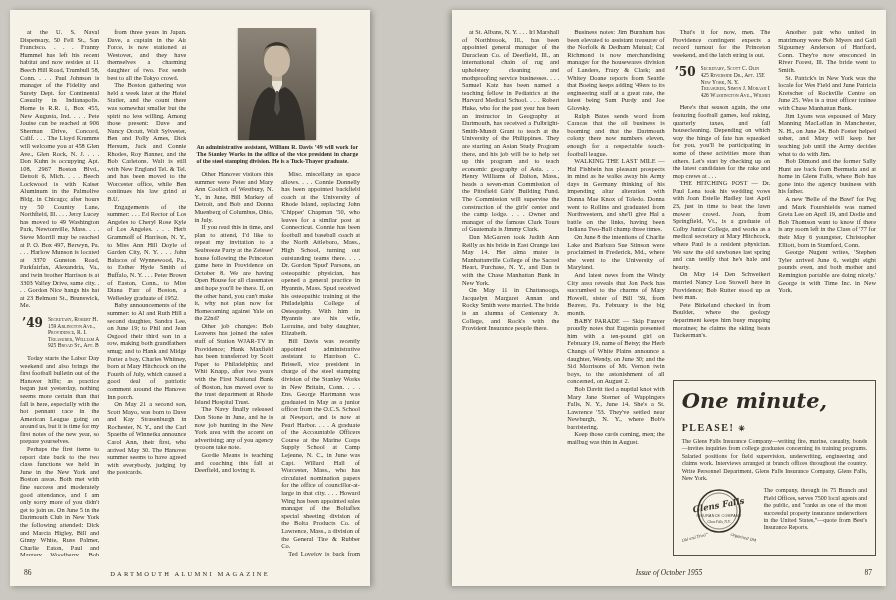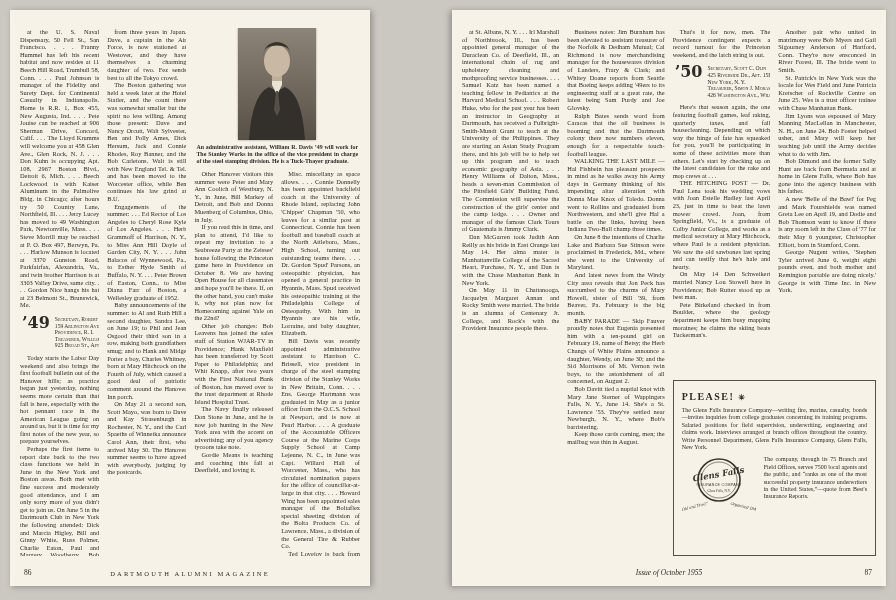--- a/index.html
+++ b/index.html
@@ -15,41 +15,41 @@
   }
   .page-left{left:10px;width:360px;box-shadow:2px 1px 6px rgba(0,0,0,.3);text-decoration:underline;}
   .page-right{left:452px;width:434px;box-shadow:-2px 1px 6px rgba(0,0,0,.3);}
   .page-inner{position:absolute;top:18px;left:10px;right:10px;bottom:30px;overflow:hidden;}
   .cols{display:flex;gap:8px;height:100%;}
   .cols.sub{flex:1;min-height:0;}
   .col{flex:1;min-width:0;overflow:hidden;font-size:6.4px;line-height:7.6px;text-align:justify;}
   .col-double{flex:2.09;min-width:0;display:flex;flex-direction:column;overflow:hidden;}
   .paras p{margin:0;text-indent:7px;}
   .class-head{display:flex;align-items:flex-start;gap:5px;margin:7px 0 5px 2px;}
-  .class-year{font-size:16px;font-weight:bold;line-height:14px;font-family:"DejaVu Serif", serif;}
+  .class-year{font-size:12px;font-weight:bold;line-height:14px;font-family:"DejaVu Serif", serif;}
   .class-info{font-size:5.6px;line-height:6.6px;font-variant:small-caps;}
   .class-info div{white-space:nowrap;overflow:hidden;}
   
   .photo-block{display:flex;flex-direction:column;align-items:center;margin:0 0 5px 0;}
   .photo{width:78px;height:112px;display:block;box-shadow:0 0 2px rgba(0,0,0,.4);}
   .caption{font-size:5.9px;line-height:7px;font-weight:bold;text-align:justify;margin-top:4px;padding:0 2px;}
   
   .page-footer{position:absolute;left:12px;right:12px;bottom:9px;height:11px;font-size:7.5px;margin-top:14px;}
   .folio{position:absolute;bottom:0;}
   .folio-left{left:2px;}
   .folio-right{right:2px;}
   .footer-center{position:absolute;left:0;right:0;bottom:0;text-align:center;}
   .mag-title{font-size:6.5px;letter-spacing:2.2px;font-variant:small-caps;}
   .issue-line{font-style:italic;font-size:7.5px;}
   
   .ad{border:1px solid #55504a;margin-top:6px;height:176px;padding:7px 8px;box-sizing:border-box;background:#f6f2e7;overflow:hidden;}
   .ad-top{display:flex;gap:8px;align-items:flex-start;}
   .ad-headline{flex:1.1;padding-top:2px;}
   .ad-script{font-family:"DejaVu Serif", serif;font-style:italic;font-weight:bold;font-size:21px;line-height:22px;display:block;}
-  .ad-please{font-weight:bold;letter-spacing:1.5px;font-size:10px;display:block;margin-top:1px;}
+  .ad-please{font-weight:bold;letter-spacing:1.5px;font-size:10px;display:block;margin-top:10px;}
   .ad-ornament{font-size:8px;color:#3a352e;}
   .ad-intro{flex:1;font-style:italic;font-size:7px;line-height:8.6px;text-align:justify;padding-top:2px;}
   .ad-body{font-size:6px;line-height:7.4px;text-align:justify;margin-top:5px;}
   .ad-bottom{display:flex;gap:8px;margin-top:5px;align-items:flex-start;}
   .ad-logo{width:74px;height:56px;flex:none;}
   .ad-body2{font-size:6px;line-height:7.4px;text-align:justify;}
 </style>
 </head>
 <body>
 
@@ -180,20 +180,21 @@
                 <p>Jim Lyons was espoused of Mary Manning MacLellan in Manchester, N. H., on June 24. Bob Foster helped usher, and Mary will keep her teaching job until the Army decides what to do with Jim.</p>
                 <p>Bob Dimond and the former Sally Hunt are back from Bermuda and at home in Glens Falls, where Bob has gone into the agency business with his father.</p>
                 <p>A new 'Belle of the Bawl' for Peg and Mark Fourshields was named Greta Lee on April 19, and Dodie and Bob Thomson want to know if there is any room left in the Class of '77 for their May 6 youngster, Christopher Elliott, born in Stamford, Conn.</p>
                 <p>George Nugent writes, 'Stephen Tyler arrived June 6, weight eight pounds even, and both mother and Remington portable are doing nicely.' George is with Time Inc. in New York.</p>
               </div>
           </div>
 
           <div class="ad">
             <div class="ad-top">
               <div class="ad-headline">
+                <span class="ad-script">One minute,</span>
                 <span class="ad-please"><span>PLEASE!</span> <span class="ad-ornament">✳</span></span>
               </div>
             </div>
             <div class="ad-body">The Glens Falls Insurance Company—writing fire, marine, casualty, bonds—invites inquiries from college graduates concerning its training programs. Salaried positions for field supervision, underwriting, engineering and claims work. Interviews arranged at branch offices throughout the country. Write Personnel Department, Glens Falls Insurance Company, Glens Falls, New York.</div>
             <div class="ad-bottom">
               <svg class="ad-logo" viewBox="0 0 74 56" xmlns="http://www.w3.org/2000/svg">
                 <ellipse cx="37" cy="24" rx="21" ry="21" fill="none" stroke="#3a352e" stroke-width="1.6"></ellipse>
                 <ellipse cx="37" cy="24" rx="18" ry="18" fill="none" stroke="#3a352e" stroke-width="0.6"></ellipse>
                 <text x="37" y="21" text-anchor="middle" font-size="8.5" font-style="italic" font-weight="bold" font-family="DejaVu Serif, serif" fill="#3a352e" transform="rotate(-10 37 21)">Glens Falls</text>
                 <text x="37" y="30" text-anchor="middle" font-size="3.6" letter-spacing="0.3" font-family="Liberation Sans, sans-serif" fill="#3a352e">INSURANCE COMPANY</text>

